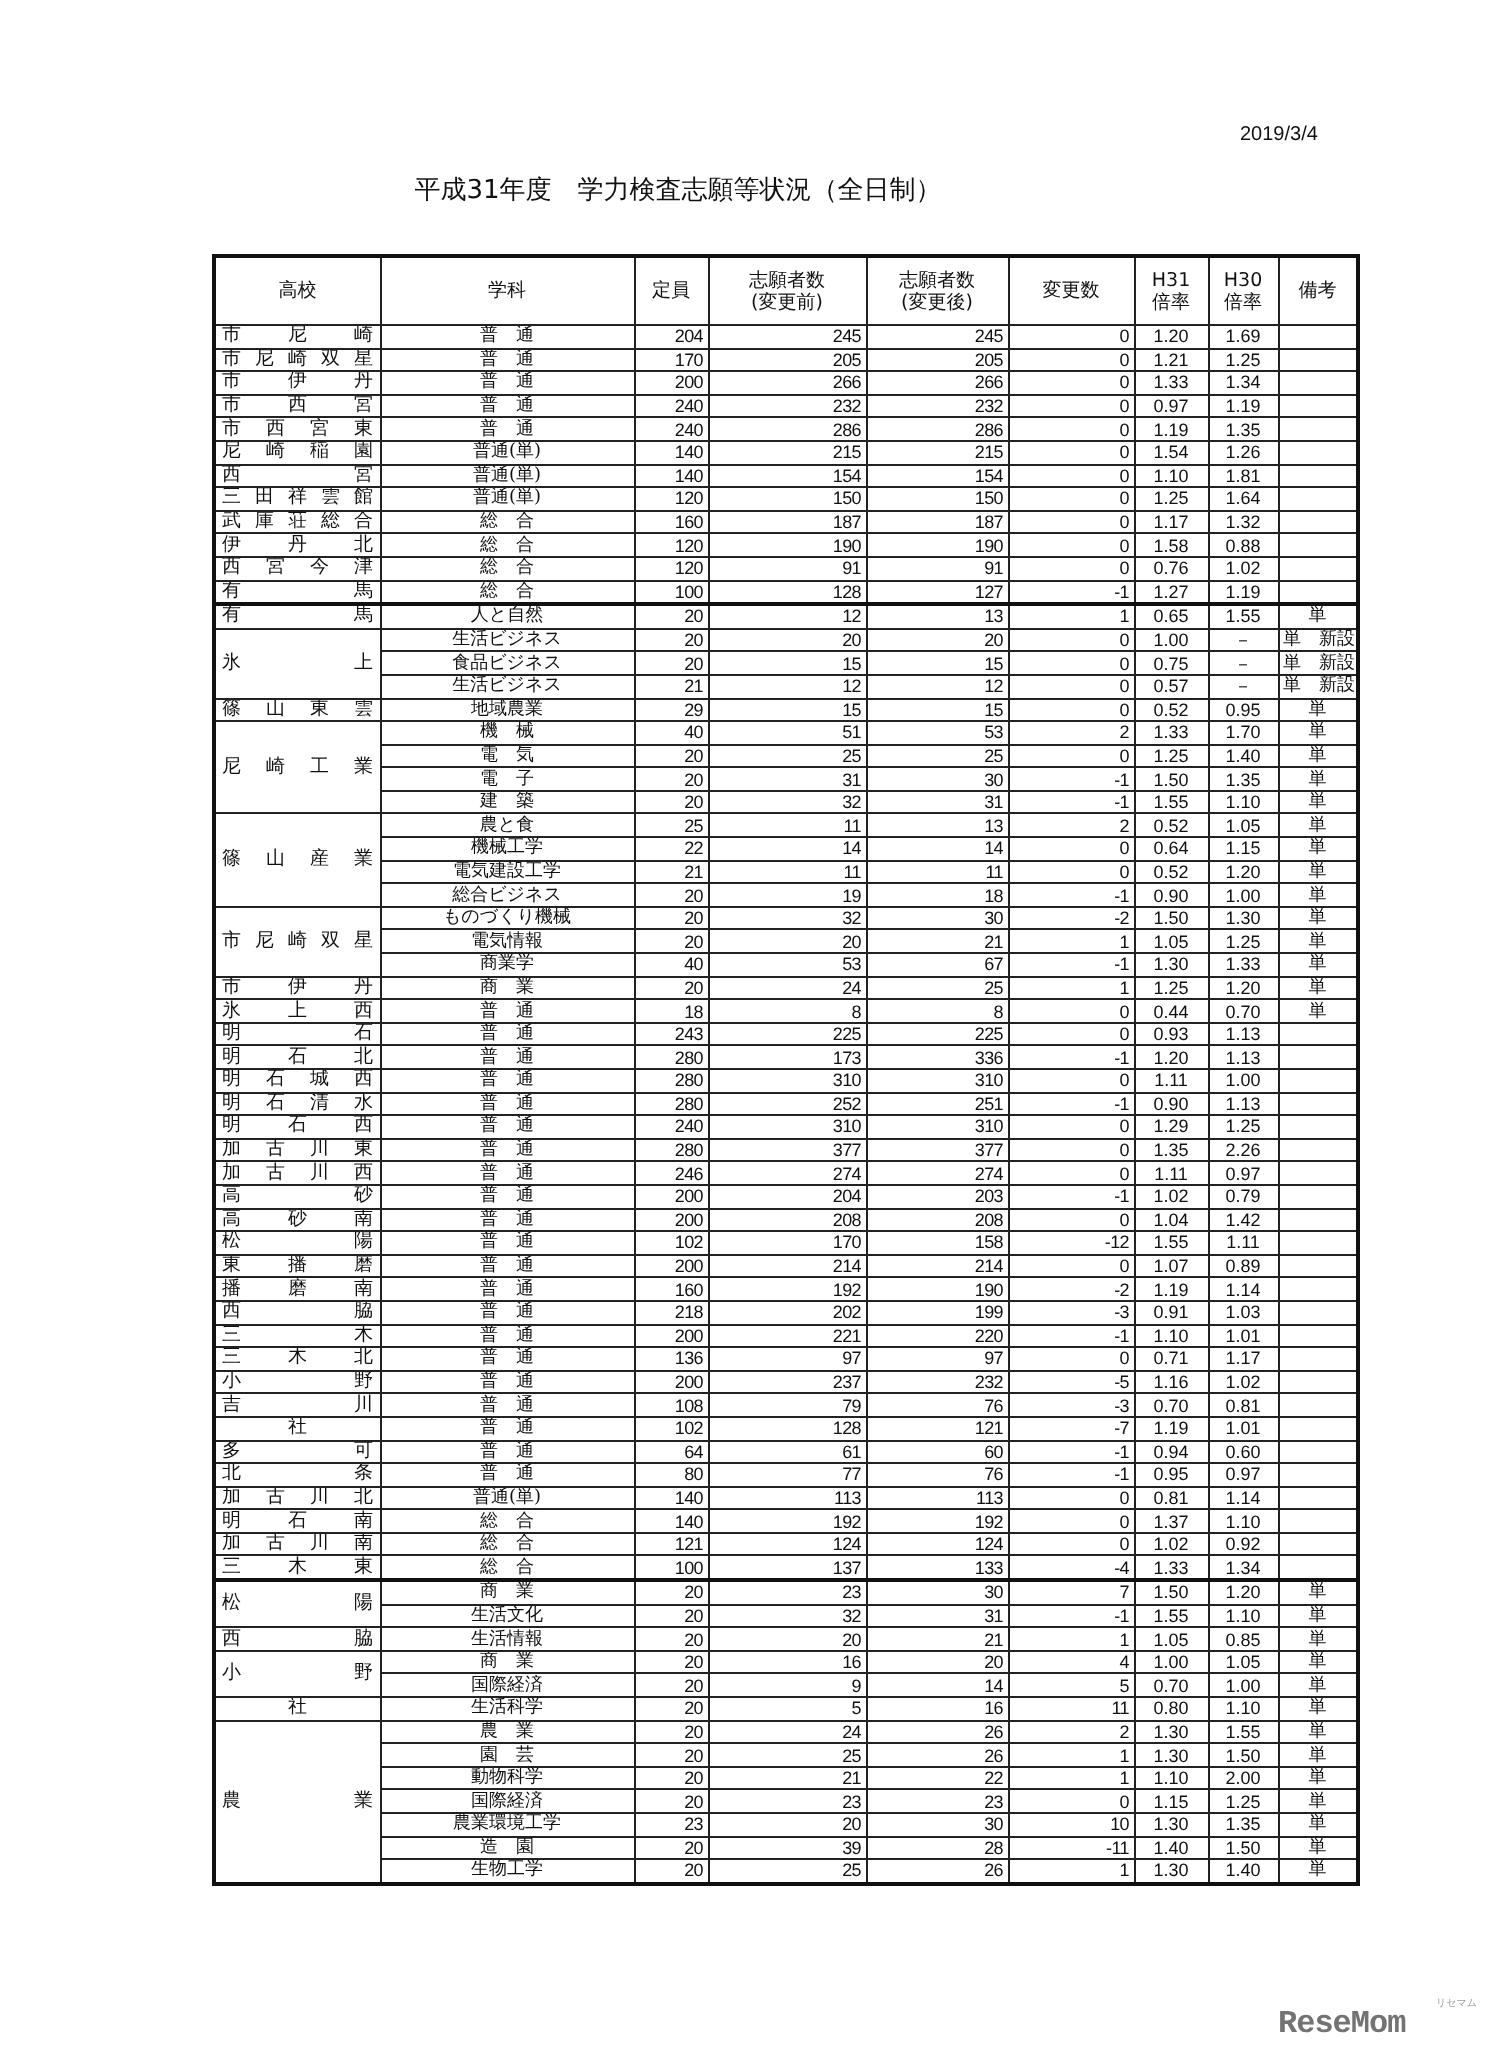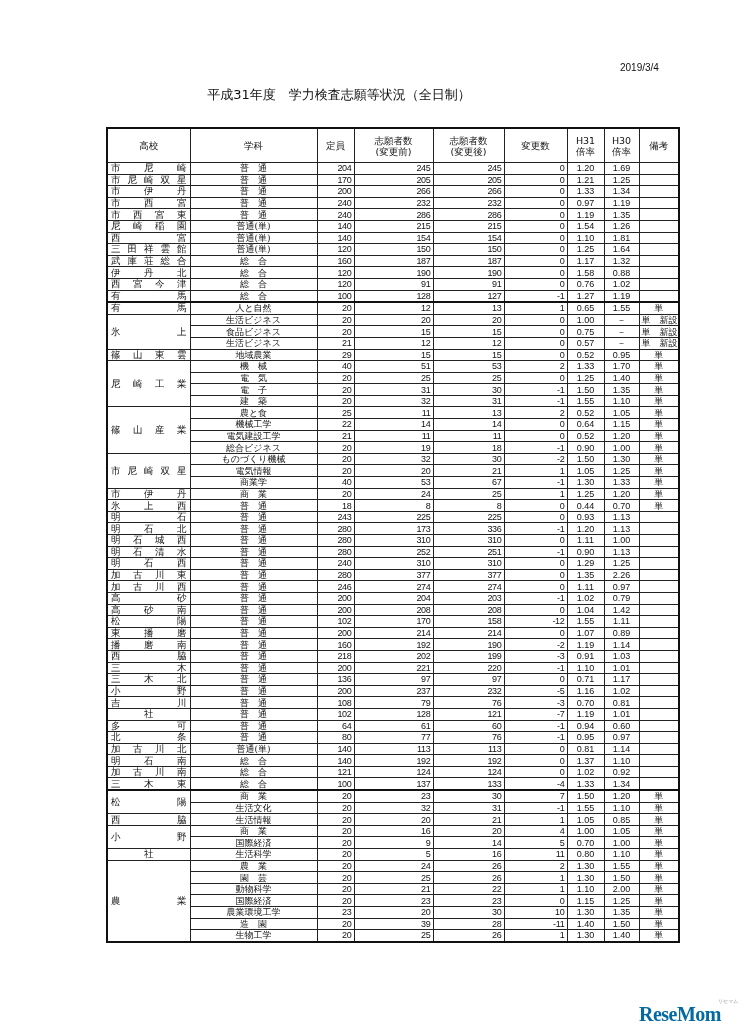--- a/index.html
+++ b/index.html
@@ -11,21 +11,21 @@
   th,td{border:1px solid #222;padding:0 2px;overflow:hidden;white-space:nowrap;}
   th{height:33px;font-weight:normal;font-size:9.5px;line-height:11px;text-align:center;font-family:"DejaVu Sans",sans-serif;}
   td{height:10.6px;font-size:9px;line-height:10px;}
   td.num{text-align:right;font-family:"Liberation Sans Narrow","Liberation Sans",sans-serif;letter-spacing:-0.3px;}
   td.rate{text-align:center;font-family:"Liberation Sans",sans-serif;}
   td.school{text-align:justify;text-align-last:justify;font-size:9.5px;padding:0 3px;}
   td.school.center{text-align:center;text-align-last:center;}
   td.dept{text-align:center;font-size:9px;}
   td.note{text-align:center;font-size:9px;}
   tr.sep td{border-top:2px solid #111;}
-  .logo{position:absolute;left:639px;top:1003px;font-family:Liberation Serif, serif;font-weight:bold;font-size:20px;color:#0369a1;letter-spacing:-0.5px;}
+  .logo{position:absolute;left:639px;top:1003px;font-family:Liberation Mono, monospace;font-weight:bold;font-size:16px;color:#737373;letter-spacing:-0.5px;}
   .logo-sub{position:absolute;left:718px;top:998px;font-size:5px;color:#999;font-family:"DejaVu Sans",sans-serif;}
 </style>
 </head>
 <body>
 
 <div class="date">2019/3/4</div>
 <div class="title">平成31年度　学力検査志願等状況（全日制）</div>
 
 <table>
   <colgroup>

